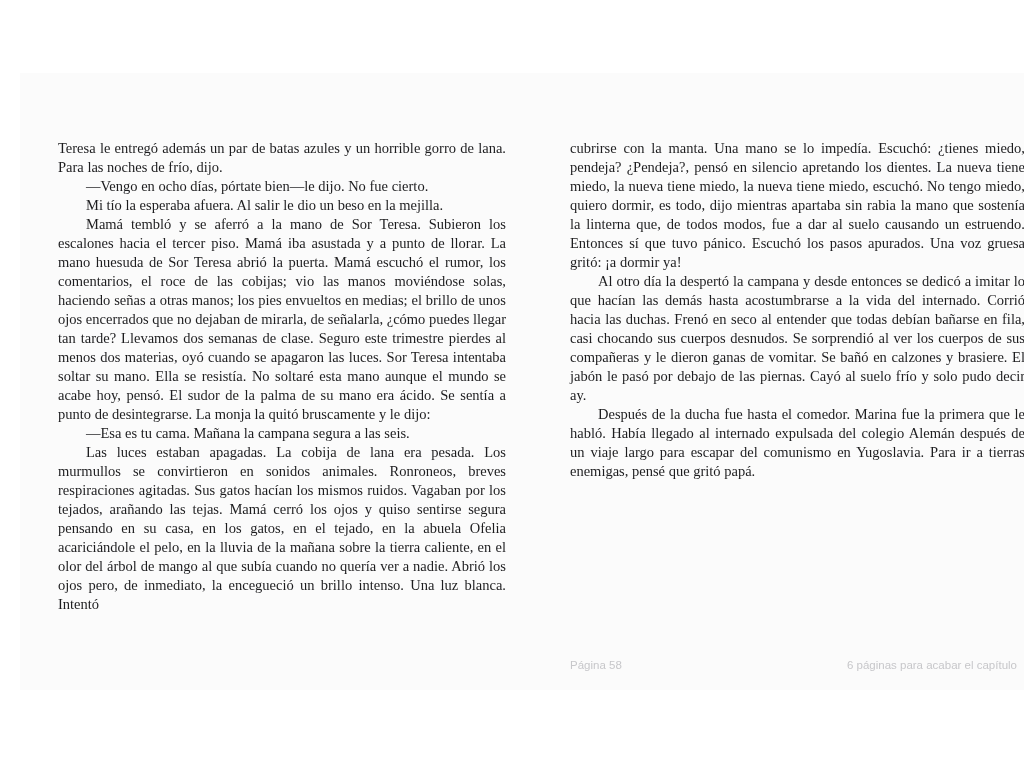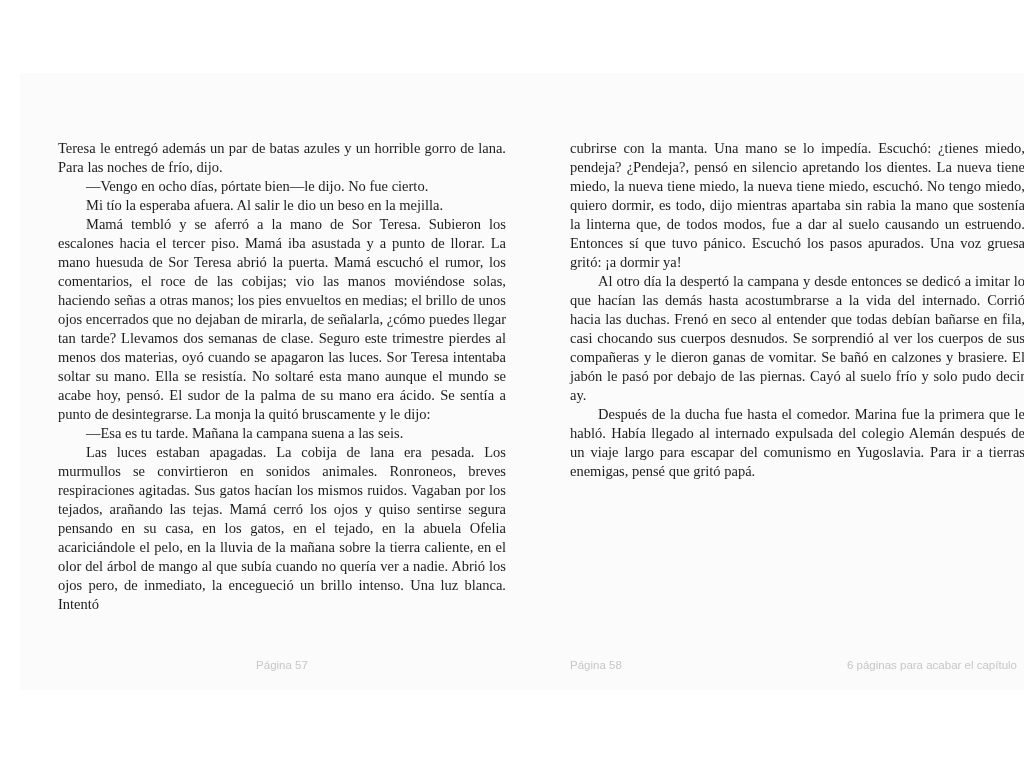--- a/index.html
+++ b/index.html
@@ -52,27 +52,26 @@
 </head>
 <body>
 
 <div class="reader-panel">
 
   <div class="page page-left">
     <p class="no-indent">Teresa le entregó además un par de batas azules y un horrible gorro de lana. Para las noches de frío, dijo.</p>
     <p>—Vengo en ocho días, pórtate bien—le dijo. No fue cierto.</p>
     <p>Mi tío la esperaba afuera. Al salir le dio un beso en la mejilla.</p>
     <p>Mamá tembló y se aferró a la mano de Sor Teresa. Subieron los escalones hacia el tercer piso. Mamá iba asustada y a punto de llorar. La mano huesuda de Sor Teresa abrió la puerta. Mamá escuchó el rumor, los comentarios, el roce de las cobijas; vio las manos moviéndose solas, haciendo señas a otras manos; los pies envueltos en medias; el brillo de unos ojos encerrados que no dejaban de mirarla, de señalarla, ¿cómo puedes llegar tan tarde? Llevamos dos semanas de clase. Seguro este trimestre pierdes al menos dos materias, oyó cuando se apagaron las luces. Sor Teresa intentaba soltar su mano. Ella se resistía. No soltaré esta mano aunque el mundo se acabe hoy, pensó. El sudor de la palma de su mano era ácido. Se sentía a punto de desintegrarse. La monja la quitó bruscamente y le dijo:</p>
-    <p>—Esa es tu tarde. Mañana la campana suena a las seis.</p>
+    <p>—Esa es tu cama. Mañana la campana segura a las seis.</p>
     <p class="continues">Las luces estaban apagadas. La cobija de lana era pesada. Los murmullos se convirtieron en sonidos animales. Ronroneos, breves respiraciones agitadas. Sus gatos hacían los mismos ruidos. Vagaban por los tejados, arañando las tejas. Mamá cerró los ojos y quiso sentirse segura pensando en su casa, en los gatos, en el tejado, en la abuela Ofelia acariciándole el pelo, en la lluvia de la mañana sobre la tierra caliente, en el olor del árbol de mango al que subía cuando no quería ver a nadie. Abrió los ojos pero, de inmediato, la encegueció un brillo intenso. Una luz blanca. Intentó</p>
   </div>
 
   <div class="page page-right">
     <p class="no-indent">cubrirse con la manta. Una mano se lo impedía. Escuchó: ¿tienes miedo, pendeja? ¿Pendeja?, pensó en silencio apretando los dientes. La nueva tiene miedo, la nueva tiene miedo, la nueva tiene miedo, escuchó. No tengo miedo, quiero dormir, es todo, dijo mientras apartaba sin rabia la mano que sostenía la linterna que, de todos modos, fue a dar al suelo causando un estruendo. Entonces sí que tuvo pánico. Escuchó los pasos apurados. Una voz gruesa gritó: ¡a dormir ya!</p>
     <p>Al otro día la despertó la campana y desde entonces se dedicó a imitar lo que hacían las demás hasta acostumbrarse a la vida del internado. Corrió hacia las duchas. Frenó en seco al entender que todas debían bañarse en fila, casi chocando sus cuerpos desnudos. Se sorprendió al ver los cuerpos de sus compañeras y le dieron ganas de vomitar. Se bañó en calzones y brasiere. El jabón le pasó por debajo de las piernas. Cayó al suelo frío y solo pudo decir ay.</p>
     <p>Después de la ducha fue hasta el comedor. Marina fue la primera que le habló. Había llegado al internado expulsada del colegio Alemán después de un viaje largo para escapar del comunismo en Yugoslavia. Para ir a tierras enemigas, pensé que gritó papá.</p>
   </div>
 
-  <div class="footer-label footer-page-left">Página 57</div>
   <div class="footer-label footer-page-right">Página 58</div>
   <div class="footer-label footer-progress">6 páginas para acabar el capítulo</div>
 
 </div>
 
 </body></html>

